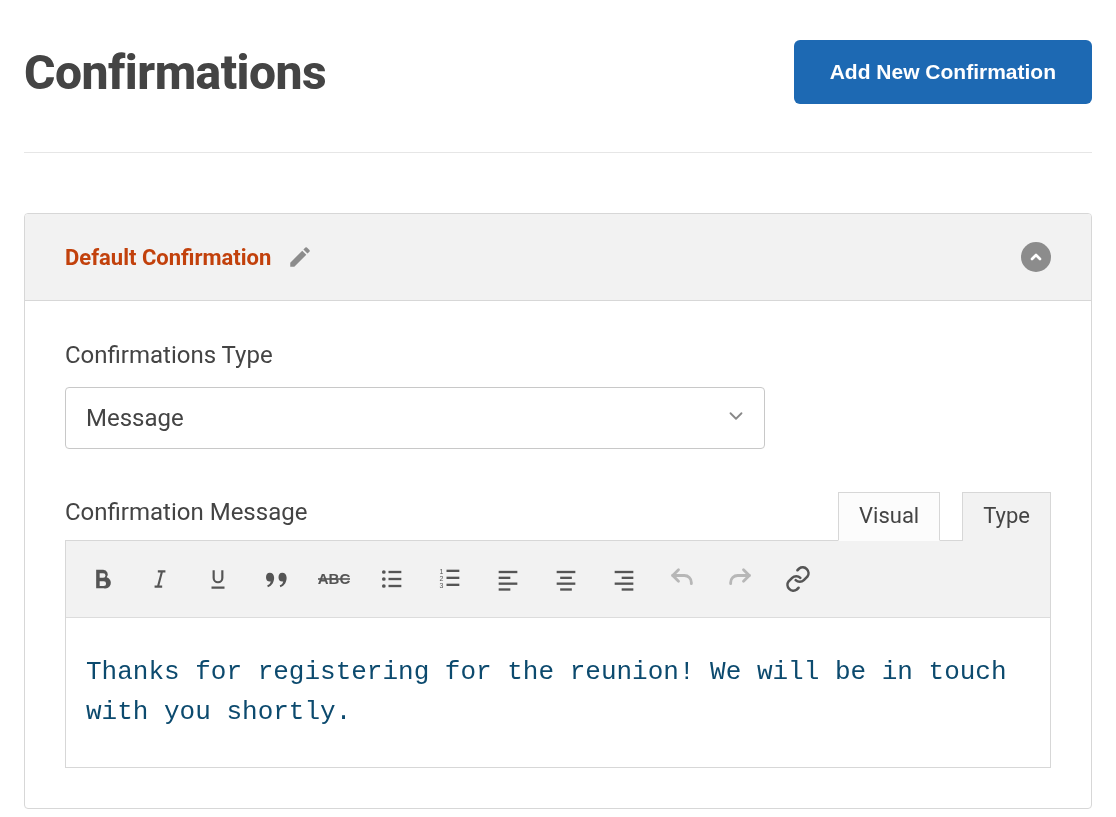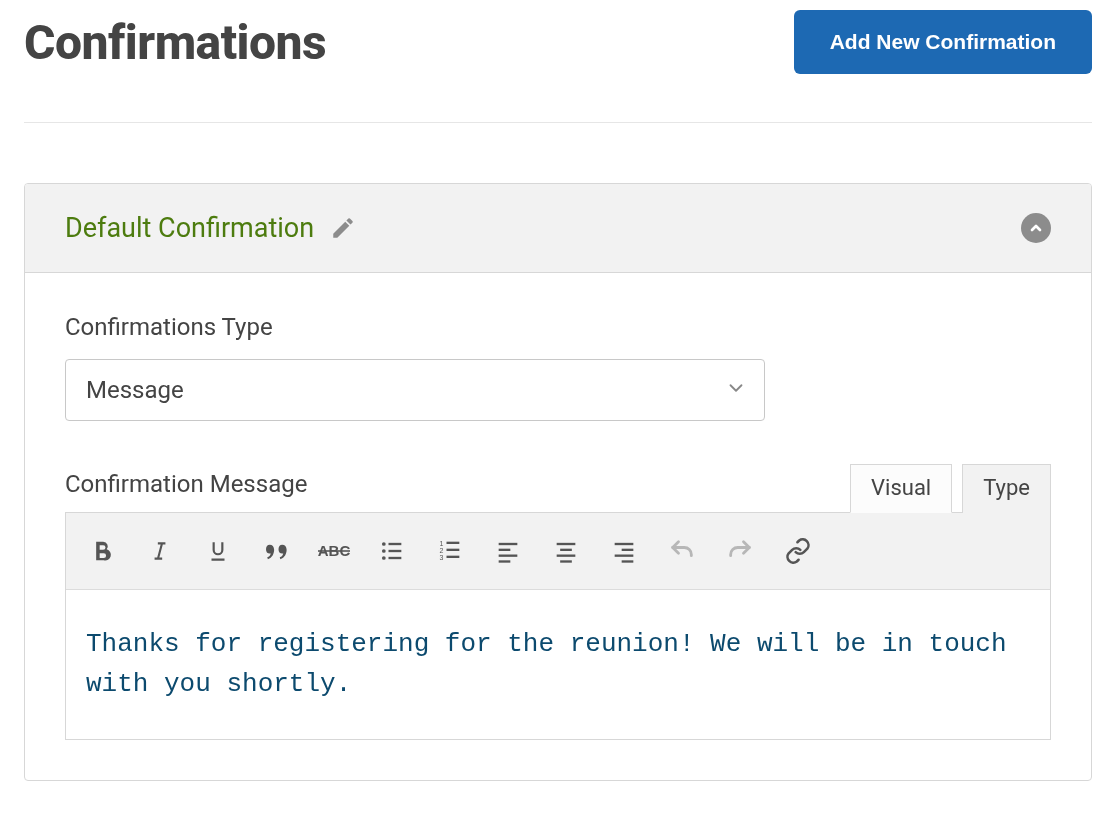--- a/index.html
+++ b/index.html
@@ -14,20 +14,21 @@
     width: 1116px;
     padding: 10px 24px 0 24px;
   }
   .header-row {
     display: flex;
     align-items: center;
     justify-content: space-between;
     padding-bottom: 48px;
     border-bottom: 1px solid #e6e6e6;
     margin-bottom: 60px;
+    margin-top: 30px;
   }
   .page-title {
     font-size: 48px;
     font-weight: 800;
     letter-spacing: -0.5px;
     color: #444;
   }
   .btn-primary {
     background: #1d69b3;
     color: #fff;
@@ -50,23 +51,23 @@
     display: flex;
     align-items: center;
     justify-content: space-between;
   }
   .panel-title-wrap {
     display: flex;
     align-items: center;
     gap: 16px;
   }
   .panel-title {
-    font-size: 27px;
-    font-weight: 400;
-    color: #4d7c0f;
+    font-size: 22px;
+    font-weight: 700;
+    color: #c2410c;
   }
   .icon-btn {
     display: inline-flex;
     align-items: center;
     justify-content: center;
     cursor: pointer;
     color: #8c8c8c;
   }
   .caret-circle {
     width: 30px;
@@ -112,21 +113,21 @@
   }
   .editor-header-row {
     display: flex;
     align-items: flex-end;
     justify-content: space-between;
     margin-bottom: 0;
     text-align: right;
   }
   .tabs {
     display: flex;
-    gap: 10px;
+    gap: 22px;
   }
   .tab {
     border: 1px solid #d7d7d7;
     border-bottom: none;
     background: #f2f2f2;
     padding: 10px 20px 12px;
     font-size: 22px;
     color: #444;
     cursor: pointer;
     position: relative;

